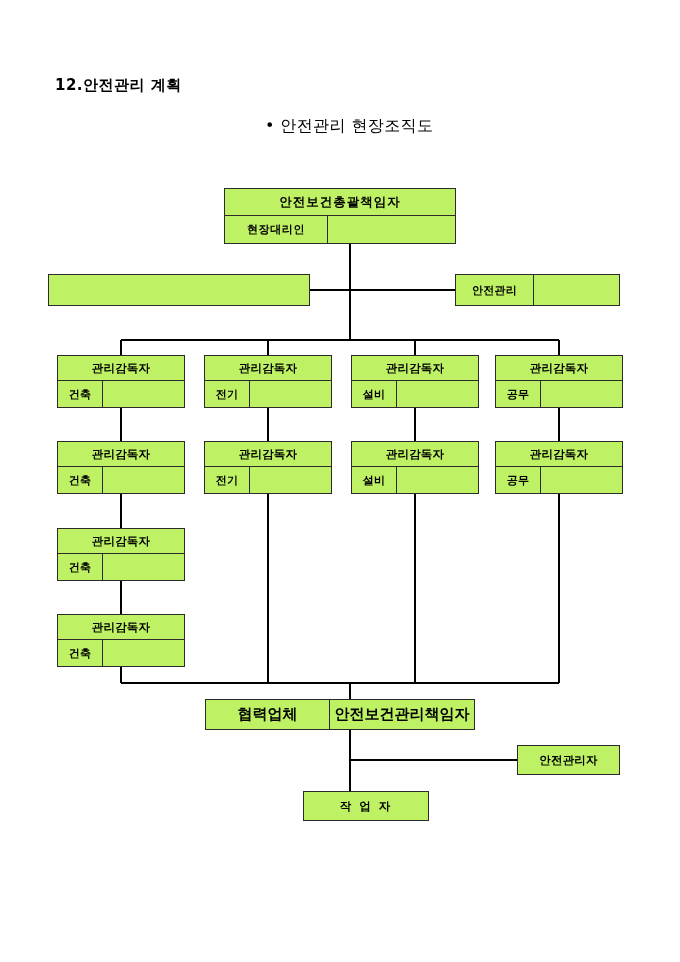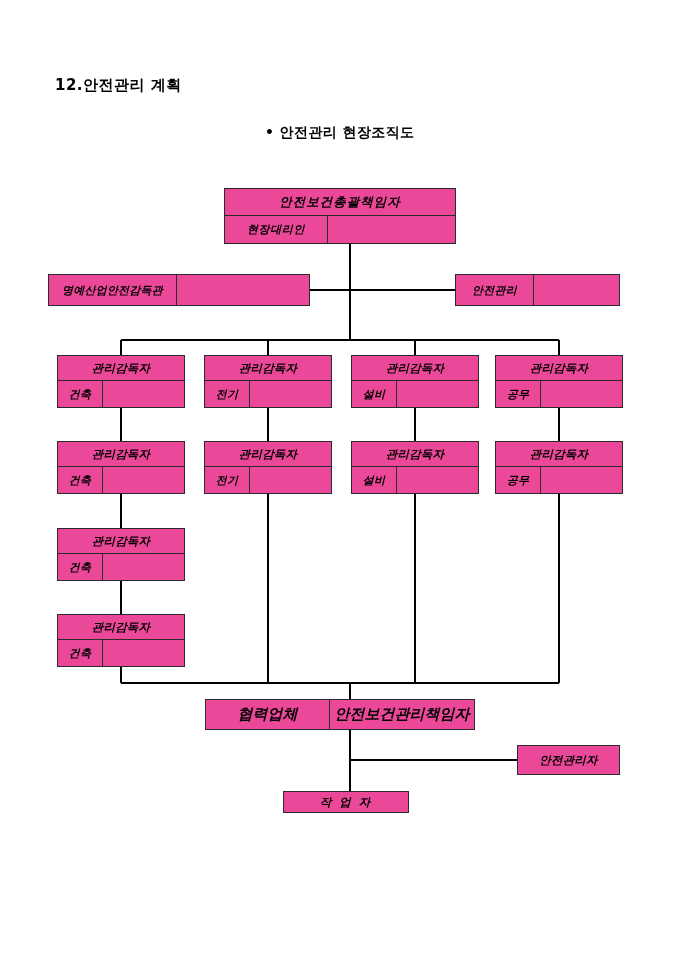--- a/index.html
+++ b/index.html
@@ -26,23 +26,23 @@
     left: 55px;
     top: 76px;
     font-size: 15px;
     font-weight: bold;
     letter-spacing: 0.5px;
     white-space: pre;
   }
   #chart-subtitle {
     position: absolute;
     left: 265px;
-    top: 124px;
-    font-size: 14px;
-    font-weight: bold;
+    top: 116px;
+    font-size: 16px;
+    font-weight: normal;
     letter-spacing: 0.4px;
     white-space: pre;
   }
 
   
   #wires {
     position: absolute;
     left: 0;
     top: 0;
     width: 680px;
@@ -52,25 +52,24 @@
     stroke: #000000;
     stroke-width: 1.2;
     shape-rendering: crispEdges;
   }
 
   
   .node {
     position: absolute;
     box-sizing: border-box;
     border: 1.4px solid #2b2b2b;
-    background: #ec4899;
+    background: #bef264;
     display: flex;
     flex-direction: column;
     z-index: 3;
-    font-style: italic;
   }
   .node .band {
     box-sizing: border-box;
     display: flex;
     align-items: center;
     justify-content: center;
     font-size: 11.5px;
     font-weight: bold;
     letter-spacing: 0.2px;
     white-space: nowrap;
@@ -161,24 +160,24 @@
 
   #node-safety-officer {
     left: 517px;
     top: 745px;
     width: 103px;
     height: 30px;
   }
   #node-safety-officer .band { height: 100%; }
 
   #node-worker {
-    left: 283px;
+    left: 303px;
     top: 791px;
     width: 126px;
-    height: 22px;
+    height: 30px;
   }
   #node-worker .band { height: 100%; letter-spacing: 2px; }
 </style>
 </head>
 <body>
 
 <div id="page">
 
   <div id="doc-title">12.안전관리 계획</div>
   <div id="chart-subtitle">• 안전관리 현장조직도</div>
@@ -219,21 +218,20 @@
   <div class="node" id="node-top">
     <div class="band top">안전보건총괄책임자</div>
     <div class="band split">
       <div class="tag">현장대리인</div>
       <div class="blank"></div>
     </div>
   </div>
 
   <div class="node" id="node-honorary">
     <div class="band split">
-      <div class="tag">명예산업안전감독관</div>
       <div class="blank"></div>
     </div>
   </div>
 
   <div class="node" id="node-safety-mgmt">
     <div class="band split">
       <div class="tag">안전관리</div>
       <div class="blank"></div>
     </div>
   </div>

